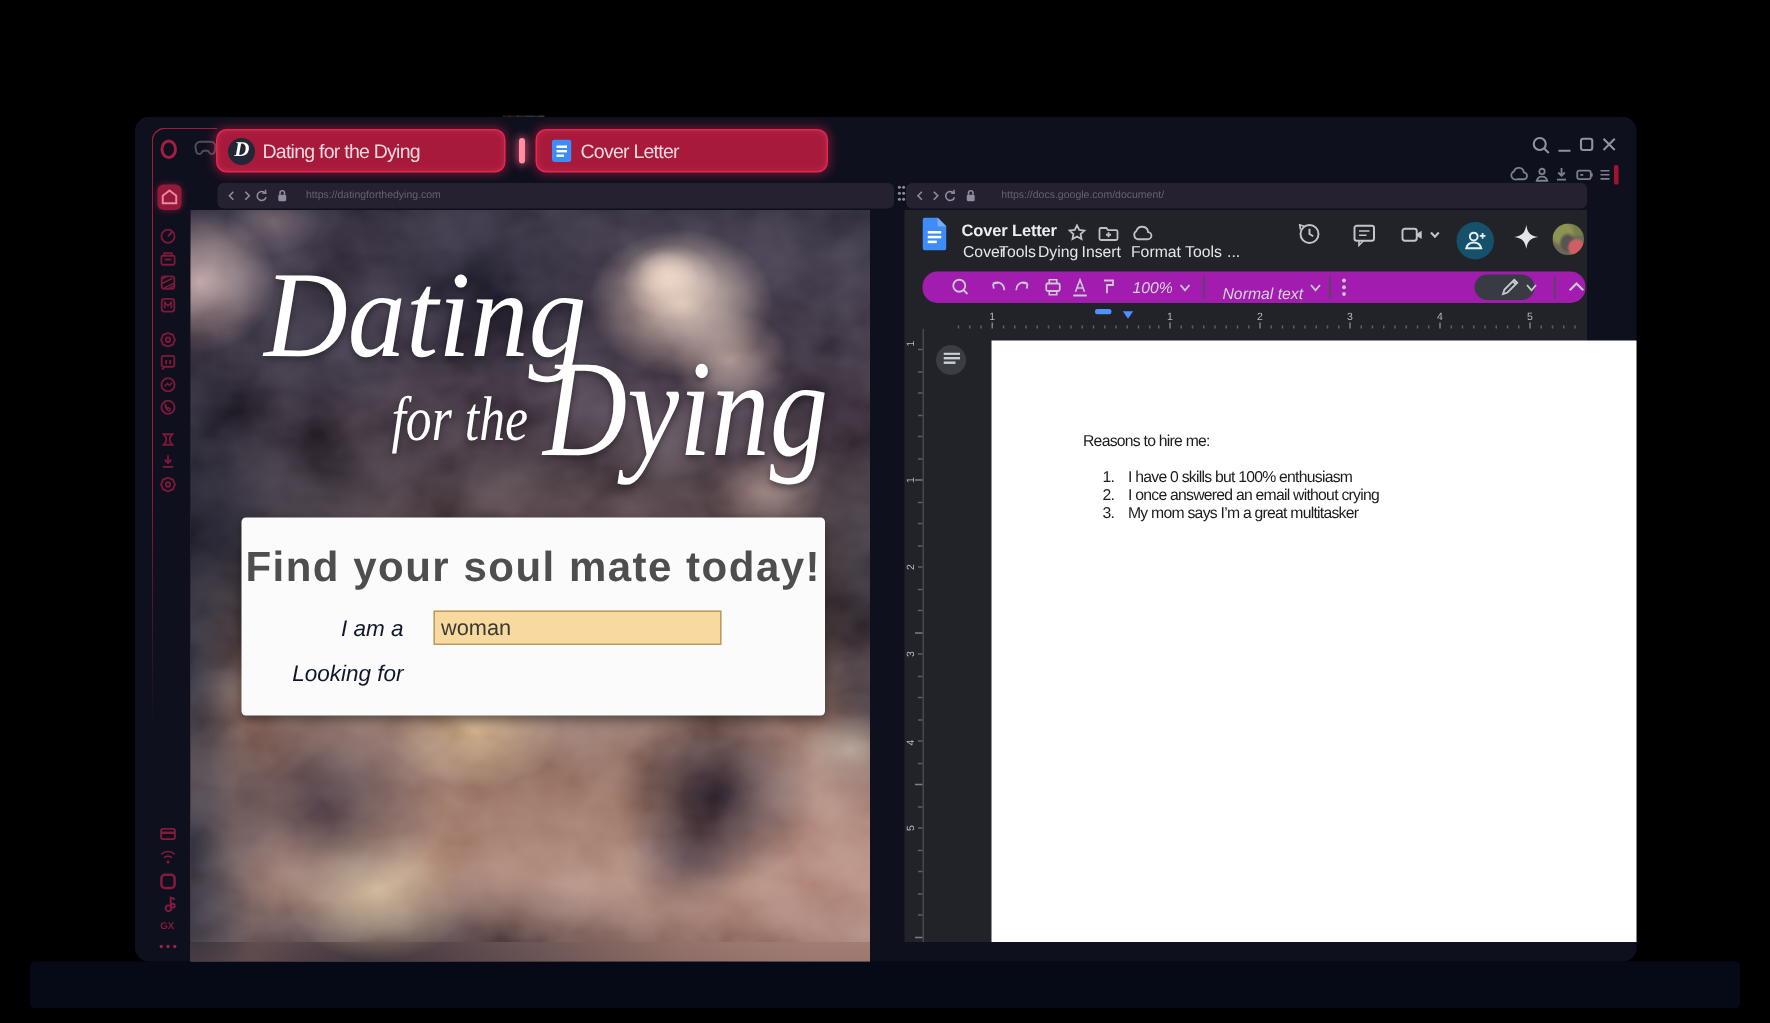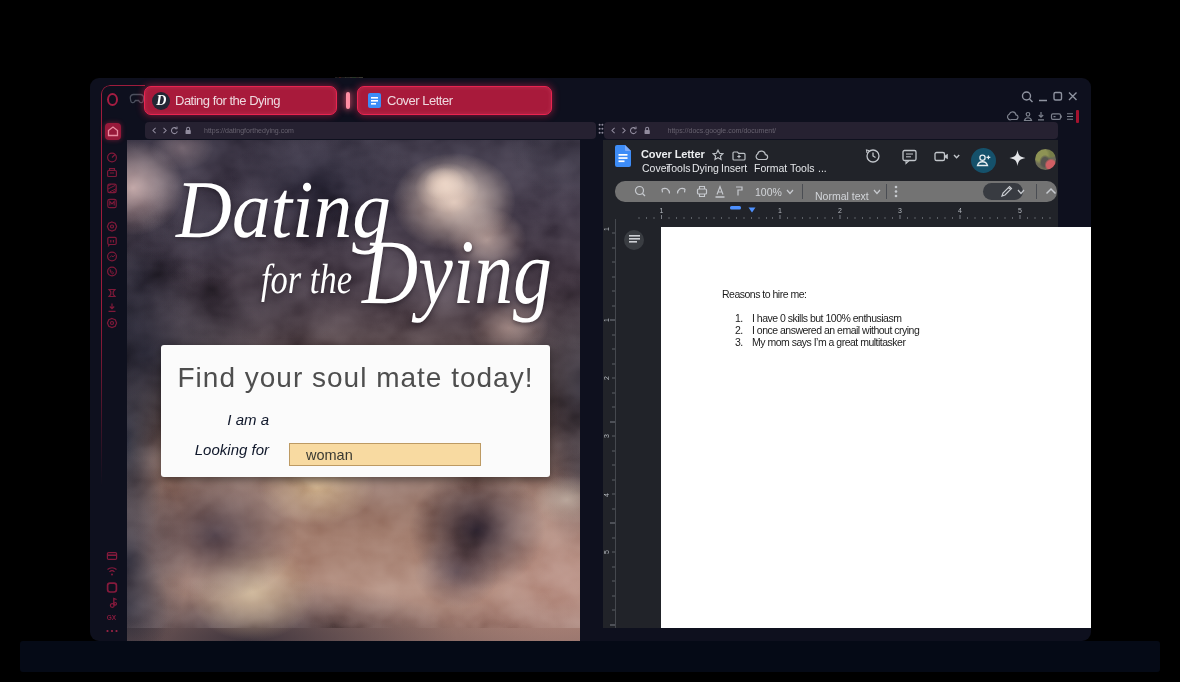--- a/index.html
+++ b/index.html
@@ -71,36 +71,36 @@
     radial-gradient(46px 175px at 0px 300px, rgba(35,37,50,1), rgba(35,37,50,0) 80%),
     radial-gradient(40px 90px at 0px 180px, rgba(38,38,52,.85), rgba(38,38,52,0) 78%),
     radial-gradient(55px 85px at 0px 468px, rgba(48,45,56,.92), rgba(48,45,56,0) 75%),
     radial-gradient(50px 120px at 453px 330px, rgba(62,56,66,.7), rgba(62,56,66,0) 75%),
     radial-gradient(280px 85px at 120px 500px, rgba(50,43,54,.85), rgba(50,43,54,0) 75%),
     linear-gradient(180deg,#2d2837 0%,#362e3d 12%,#40343f 26%,#574442 42%,#82635a 56%,#987060 68%,#a47b6b 78%,#8f6f68 86%,#7c6164 93%,#6f5a61 100%);
 }
 #title { position:absolute; left:0; top:0; filter:drop-shadow(0 2px 2.5px rgba(25,18,28,.55)); }
 #card { position:absolute; left:34px; top:205px; width:389px; height:132px;
   background:#fbfbfb; border-radius:3px; box-shadow:0 3px 8px rgba(0,0,0,.45); }
-#card h1 { font-weight:normal; text-align:center; margin-top:16.5px;
+#card h1 { font-weight:bold; text-align:center; margin-top:16.5px;
   font-size:28px; color:#4e4e4e; letter-spacing:1px; }
 .frow { position:absolute; left:0; width:100%; height:23px; }
 .flabel { position:absolute; right:281px; top:4px; font-size:15px; color:#0f172a;font-style:italic; }
 .finput { position:absolute; left:128px; top:0; width:192px; height:23px;
   background:#f8daa1; border:1px solid #bd9a63; font-size:14.5px; color:#3a3a32;
-  display:flex; align-items:center; padding-left:16px;margin-top:36px; }
+  display:flex; align-items:center; padding-left:4px; }
 
 
 #page2 { position:absolute; left:513px; top:62px; width:455px; height:488px;
   background:#212329; color:#e8eaed; }
 #dtitle { position:absolute; left:38px; top:8px; font-size:11px; font-weight:bold; letter-spacing:-.1px; color:#eceef0; }
 #dmenus { position:absolute; left:39px; top:21.5px; font-size:10.5px; color:#e4e6e9; }
 #dmenus span { position:absolute; top:0; white-space:nowrap; }
 #toolbar { position:absolute; left:12px; top:41px; width:442px; height:21px;
-  background:#737373; border-radius:10px; }
+  background:#a21caf; border-radius:10px;font-style:italic; }
 #penpill { position:absolute; left:368px; top:2px; width:40px; height:17px;
   background:#383b41; border-radius:9px; }
 #dpage { position:absolute; left:58px; top:87px; width:459px; height:401px; background:#ffffff; }
 #dtext { position:absolute; left:61px; top:61px; color:#1c1c1c; font-size:10.5px; letter-spacing:-.5px; line-height:12.1px; }
 #dlist { margin-top:12px; }
 .li { position:relative; padding-left:30px; }
 .li .num { position:absolute; left:13px; }
 #circbtn { position:absolute; left:21px; top:90px; width:20px; height:20px; border-radius:50%;
   background:#3a3d42; display:flex; align-items:center; justify-content:center; }
 </style>

